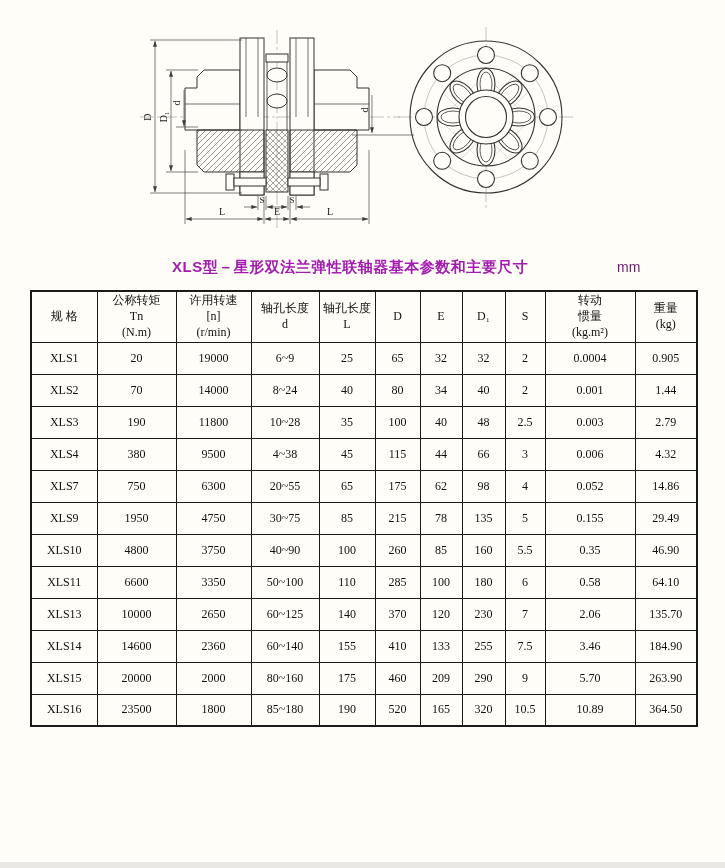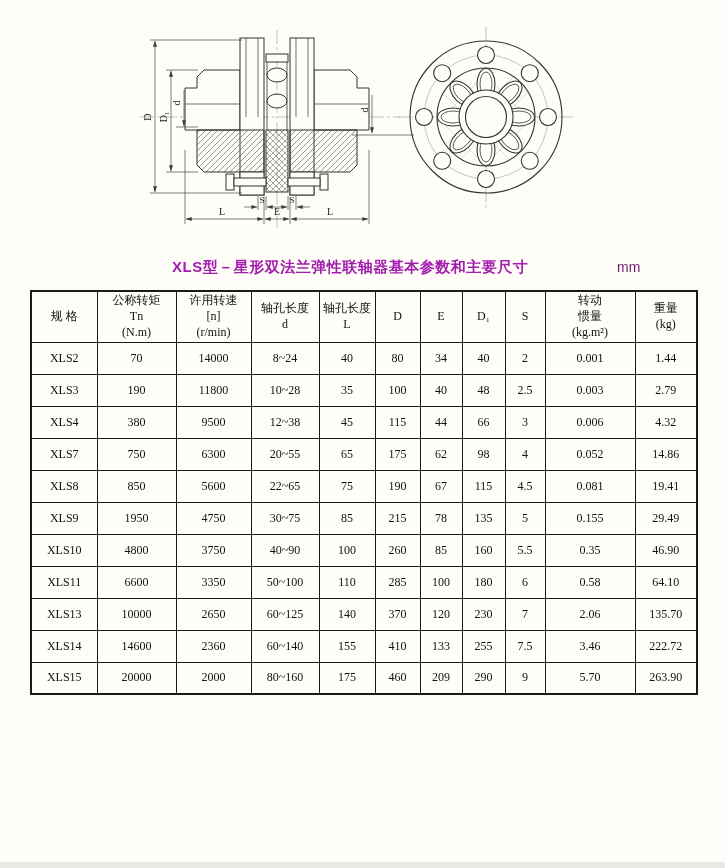--- a/index.html
+++ b/index.html
@@ -280,20 +280,33 @@
             <div>(kg.m²)</div>
           </th>
           <th>
             <div>重量</div>
             <div>(kg)</div>
           </th>
         </tr>
       </thead>
       <tbody>
         <tr>
+          <td>XLS1</td>
+          <td>20</td>
+          <td>19000</td>
+          <td>6~9</td>
+          <td>25</td>
+          <td>65</td>
+          <td>32</td>
+          <td>32</td>
+          <td>2</td>
+          <td>0.0004</td>
+          <td>0.905</td>
+        </tr>
+        <tr>
           <td>XLS2</td>
           <td>70</td>
           <td>14000</td>
           <td>8~24</td>
           <td>40</td>
           <td>80</td>
           <td>34</td>
           <td>40</td>
           <td>2</td>
           <td>0.001</td>
@@ -309,21 +322,21 @@
           <td>40</td>
           <td>48</td>
           <td>2.5</td>
           <td>0.003</td>
           <td>2.79</td>
         </tr>
         <tr>
           <td>XLS4</td>
           <td>380</td>
           <td>9500</td>
-          <td>12~38</td>
+          <td>4~38</td>
           <td>45</td>
           <td>115</td>
           <td>44</td>
           <td>66</td>
           <td>3</td>
           <td>0.006</td>
           <td>4.32</td>
         </tr>
         <tr>
           <td>XLS7</td>
@@ -332,33 +345,20 @@
           <td>20~55</td>
           <td>65</td>
           <td>175</td>
           <td>62</td>
           <td>98</td>
           <td>4</td>
           <td>0.052</td>
           <td>14.86</td>
         </tr>
         <tr>
-          <td>XLS8</td>
-          <td>850</td>
-          <td>5600</td>
-          <td>22~65</td>
-          <td>75</td>
-          <td>190</td>
-          <td>67</td>
-          <td>115</td>
-          <td>4.5</td>
-          <td>0.081</td>
-          <td>19.41</td>
-        </tr>
-        <tr>
           <td>XLS9</td>
           <td>1950</td>
           <td>4750</td>
           <td>30~75</td>
           <td>85</td>
           <td>215</td>
           <td>78</td>
           <td>135</td>
           <td>5</td>
           <td>0.155</td>
@@ -407,32 +407,45 @@
           <td>XLS14</td>
           <td>14600</td>
           <td>2360</td>
           <td>60~140</td>
           <td>155</td>
           <td>410</td>
           <td>133</td>
           <td>255</td>
           <td>7.5</td>
           <td>3.46</td>
-          <td>222.72</td>
+          <td>184.90</td>
         </tr>
         <tr>
           <td>XLS15</td>
           <td>20000</td>
           <td>2000</td>
           <td>80~160</td>
           <td>175</td>
           <td>460</td>
           <td>209</td>
           <td>290</td>
           <td>9</td>
           <td>5.70</td>
           <td>263.90</td>
         </tr>
+        <tr>
+          <td>XLS16</td>
+          <td>23500</td>
+          <td>1800</td>
+          <td>85~180</td>
+          <td>190</td>
+          <td>520</td>
+          <td>165</td>
+          <td>320</td>
+          <td>10.5</td>
+          <td>10.89</td>
+          <td>364.50</td>
+        </tr>
       </tbody>
     </table>
 
   <div class="bottom-strip"></div>
 </div>
 
 </body></html>

